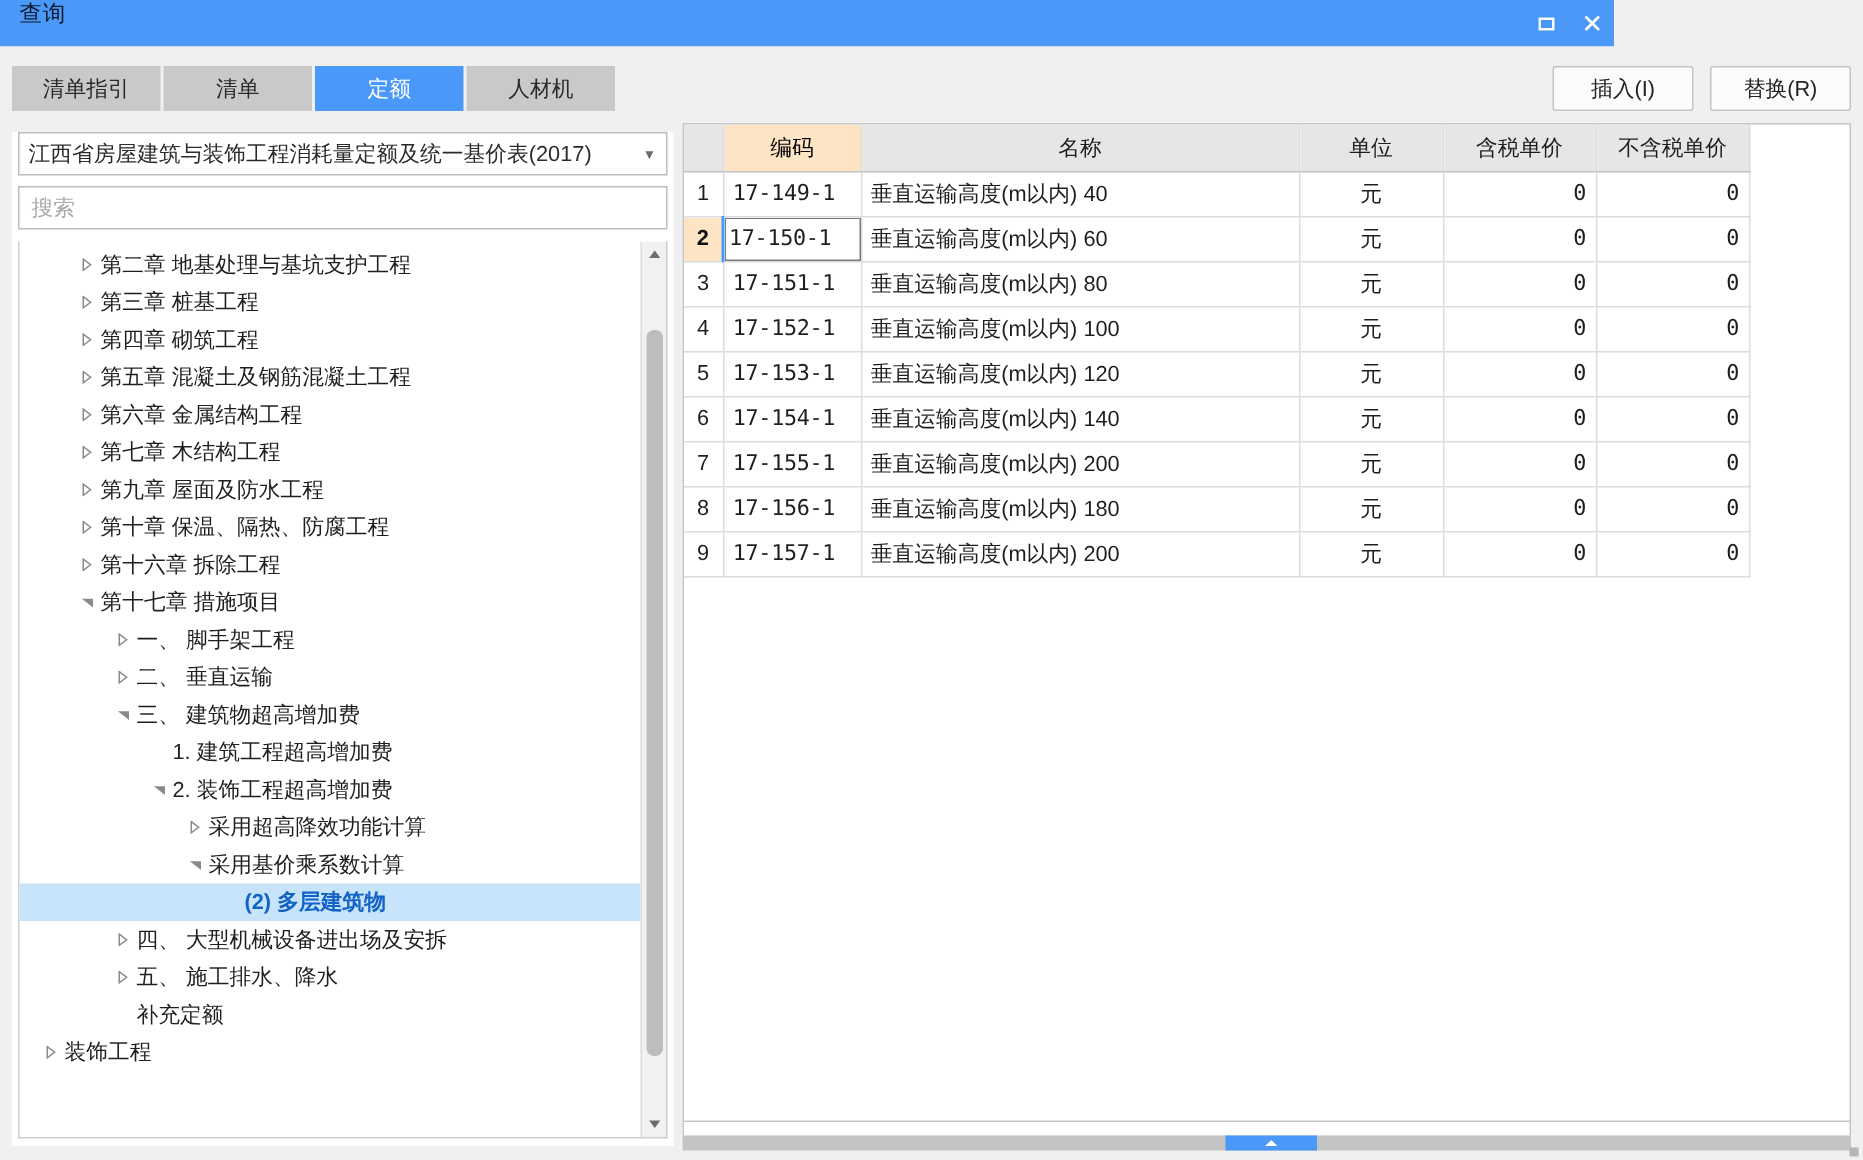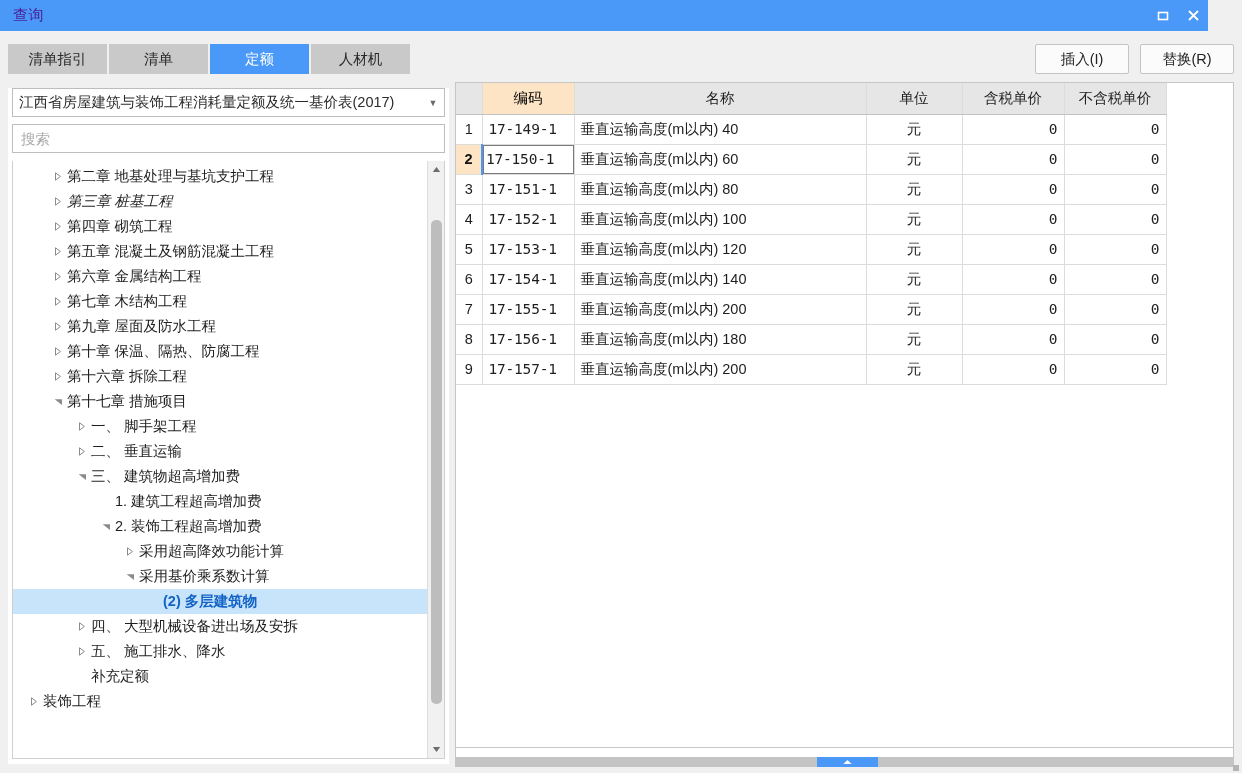--- a/index.html
+++ b/index.html
@@ -6,23 +6,23 @@
   html, body {
     width: 1242px; height: 773px;
     font-family: "Liberation Sans", "DejaVu Sans", sans-serif;
     background: #f0f0f0;
     overflow: hidden;
   }
   #app { position: relative; width: 1242px; height: 773px; background: #f0f0f0; }
 
   
   .titlebar {
-    position: absolute; left: 0; top: 0; width: 1208px; height: 31px;
-    background: #4a98f7; color: #4c1d95;
-    display: flex; align-items: center;
+    position: absolute; left: 0; top: 0; width: 1076px; height: 31px;
+    background: #4a98f7; color: #0f172a;
+    display: flex; 
   }
   .titlebar-title { font-size: 15px; padding-left: 13px; letter-spacing: .5px; }
   .titlebar-spacer { flex: 1; }
   .win-btn {
     width: 30px; height: 31px; display: flex; align-items: center; justify-content: center;
     color: #fff; cursor: default;
   }
   .win-btn svg { display: block; }
 
   
@@ -208,21 +208,21 @@
     <div class="treewrap">
       <div class="tree" id="tree">
           <div class="tnode" style="padding-left: 36px; text-align: right;">
             <span class="tw">
               <svg width="8" height="9" viewBox="0 0 8 9">
                 <path d="M1.5 0.8 L6.4 4.5 L1.5 8.2 Z" fill="none" stroke="#8a8a8a" stroke-width="1"></path>
               </svg>
             </span>
             <span>第二章 地基处理与基坑支护工程</span>
           </div>
-          <div class="tnode" style="padding-left: 36px; font-style: italic;">
+          <div class="tnode" style="padding-left: 36px;">
             <span class="tw">
               <svg width="8" height="9" viewBox="0 0 8 9">
                 <path d="M1.5 0.8 L6.4 4.5 L1.5 8.2 Z" fill="none" stroke="#8a8a8a" stroke-width="1"></path>
               </svg>
             </span>
             <span>第三章 桩基工程</span>
           </div>
           <div class="tnode" style="padding-left: 36px;">
             <span class="tw">
               <svg width="8" height="9" viewBox="0 0 8 9">

